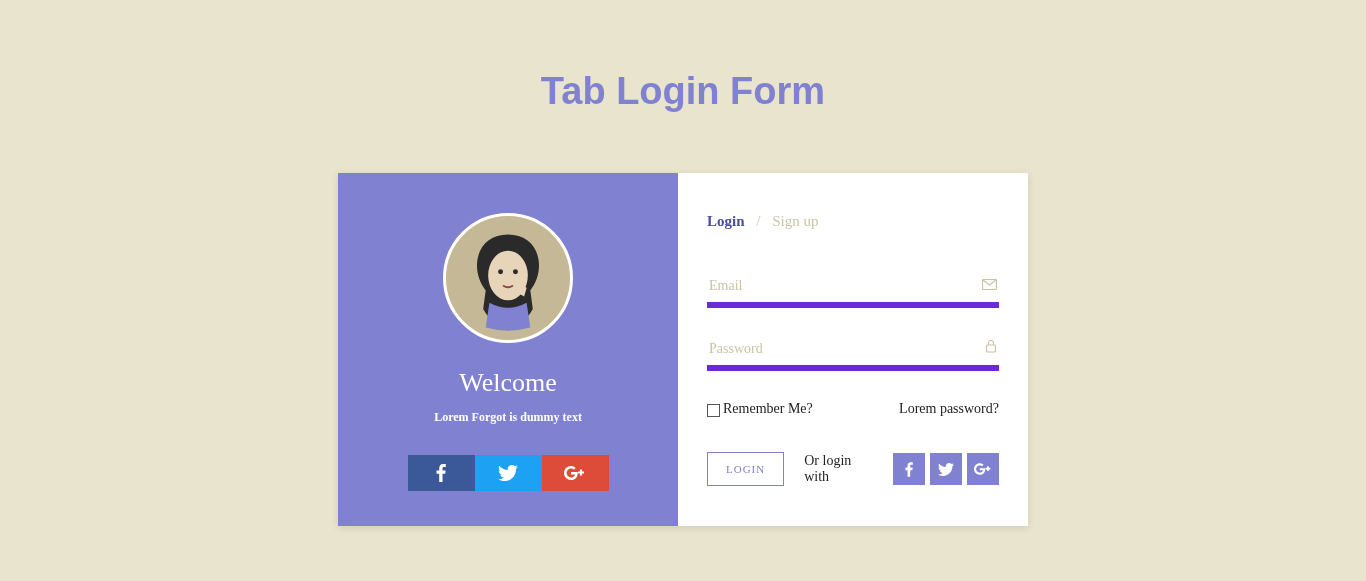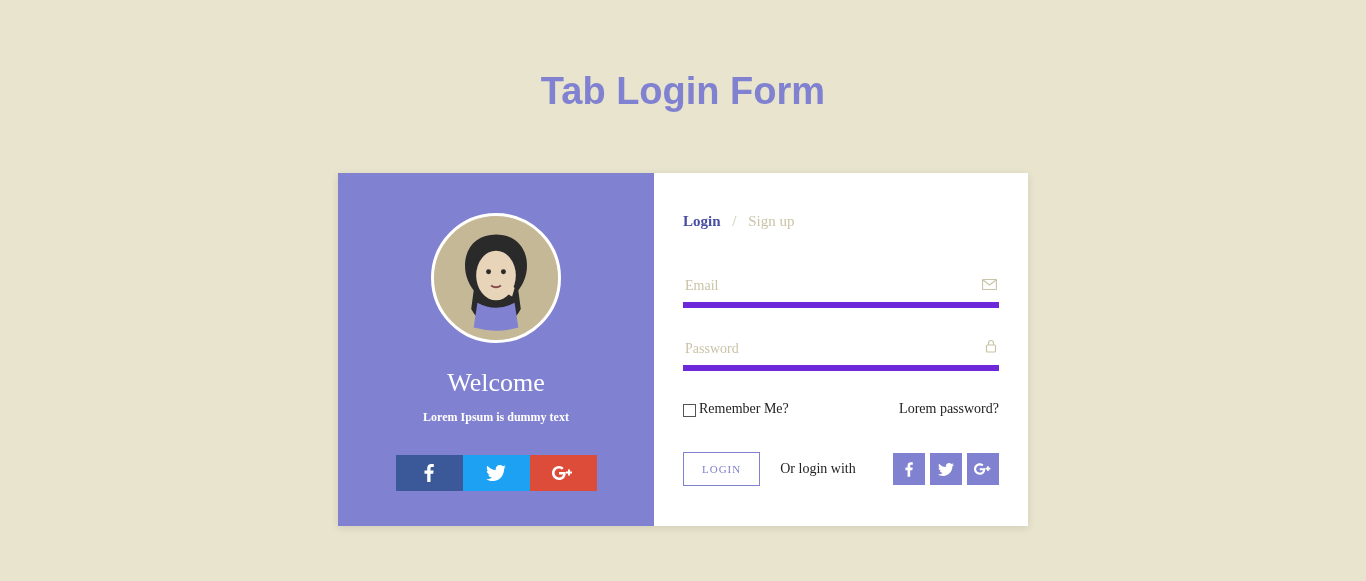--- a/index.html
+++ b/index.html
@@ -1,19 +1,19 @@
 <!DOCTYPE html>
 <html><head>
 <meta charset="utf-8">
 <style>
 *{margin:0;padding:0;box-sizing:border-box}
 body{background:#e8e4cd;font-family:Georgia,serif;min-height:100vh;padding:40px 20px}
 .page-title{text-align:center;font-size:38px;color:#8081d0;font-weight:bold;font-family:"Comic Sans MS","Comic Sans",cursive,sans-serif;margin:30px 0 60px}
 .card{width:690px;margin:0 auto;display:flex;background:#fff;box-shadow:0 2px 8px rgba(0,0,0,0.1)}
-.left-panel{width:316px;background:#8081d0;color:#fff;text-align:center;padding:40px 20px 35px}
+.left-panel{width:340px;background:#8081d0;color:#fff;text-align:center;padding:40px 20px 35px}
 .avatar{width:130px;height:130px;border-radius:50%;border:3px solid #fff;margin:0 auto 25px;background:#d4c9a8;overflow:hidden;display:flex;align-items:center;justify-content:center}
 .avatar svg{width:100%;height:100%}
 .welcome-title{font-size:26px;font-weight:normal;margin-bottom:12px;font-family:Georgia,serif}
 .welcome-sub{font-size:12px;font-weight:bold;margin-bottom:30px}
 .social-row{display:flex;justify-content:center;gap:0}
 .social-btn{width:67px;height:36px;display:flex;align-items:center;justify-content:center;color:#fff;cursor:pointer}
 .social-btn.fb{background:#3b5998}
 .social-btn.tw{background:#1da1f2}
 .social-btn.gp{background:#dd4b39}
 .right-panel{flex:1;padding:40px 29px 30px}
@@ -49,21 +49,21 @@
         <path d="M50 15 C35 15 25 25 25 40 C25 48 28 55 32 60 L30 75 C35 85 45 90 50 90 C55 90 65 85 70 75 L68 60 C72 55 75 48 75 40 C75 25 65 15 50 15 Z" fill="#2a2a2a"></path>
         <ellipse cx="50" cy="48" rx="16" ry="20" fill="#e8d4b8"></ellipse>
         <path d="M35 70 Q50 78 65 70 L68 90 Q50 95 32 90 Z" fill="#8081d0"></path>
         <circle cx="44" cy="45" r="2" fill="#2a2a2a"></circle>
         <circle cx="56" cy="45" r="2" fill="#2a2a2a"></circle>
         <path d="M46 56 Q50 59 54 56" stroke="#8a4a4a" stroke-width="1.5" fill="none"></path>
         <path d="M58 62 L62 55 L65 58 L63 65 Z" fill="#e8d4b8"></path>
       </svg>
     </div>
     <h2 class="welcome-title">Welcome</h2>
-    <p class="welcome-sub">Lorem Ipsum is dummy text</p>
+    <p class="welcome-sub">Lorem Forgot is dummy text</p>
     <div class="social-row">
       <div class="social-btn fb">
         <svg width="10" height="18" viewBox="0 0 10 18" fill="currentColor">
             <path d="M6.5 18V9.8h2.7l.4-3.2H6.5V4.6c0-.9.3-1.5 1.6-1.5h1.7V.1C9.5.1 8.5 0 7.3 0 4.9 0 3.2 1.5 3.2 4.2v2.4H.5v3.2h2.7V18h3.3z"></path>
           </svg>
       </div>
       <div class="social-btn tw">
         <svg width="20" height="16" viewBox="0 0 20 16" fill="currentColor">
             <path d="M20 1.9c-.7.3-1.5.5-2.4.6.8-.5 1.5-1.3 1.8-2.3-.8.5-1.7.8-2.6 1C16.1.5 15 0 13.8 0c-2.3 0-4.1 1.8-4.1 4.1 0 .3 0 .6.1.9C6.4 4.8 3.4 3.2 1.4.7 1 1.3.8 1.9.8 2.7c0 1.4.7 2.7 1.8 3.4-.7 0-1.3-.2-1.8-.5v.1c0 2 1.4 3.6 3.3 4-.3.1-.7.1-1.1.1-.3 0-.5 0-.8-.1.5 1.6 2 2.8 3.8 2.8-1.4 1.1-3.2 1.8-5.1 1.8H0c1.8 1.2 4 1.8 6.3 1.8 7.5 0 11.7-6.2 11.7-11.7v-.5c.8-.6 1.5-1.3 2-2.1z"></path>
           </svg>

